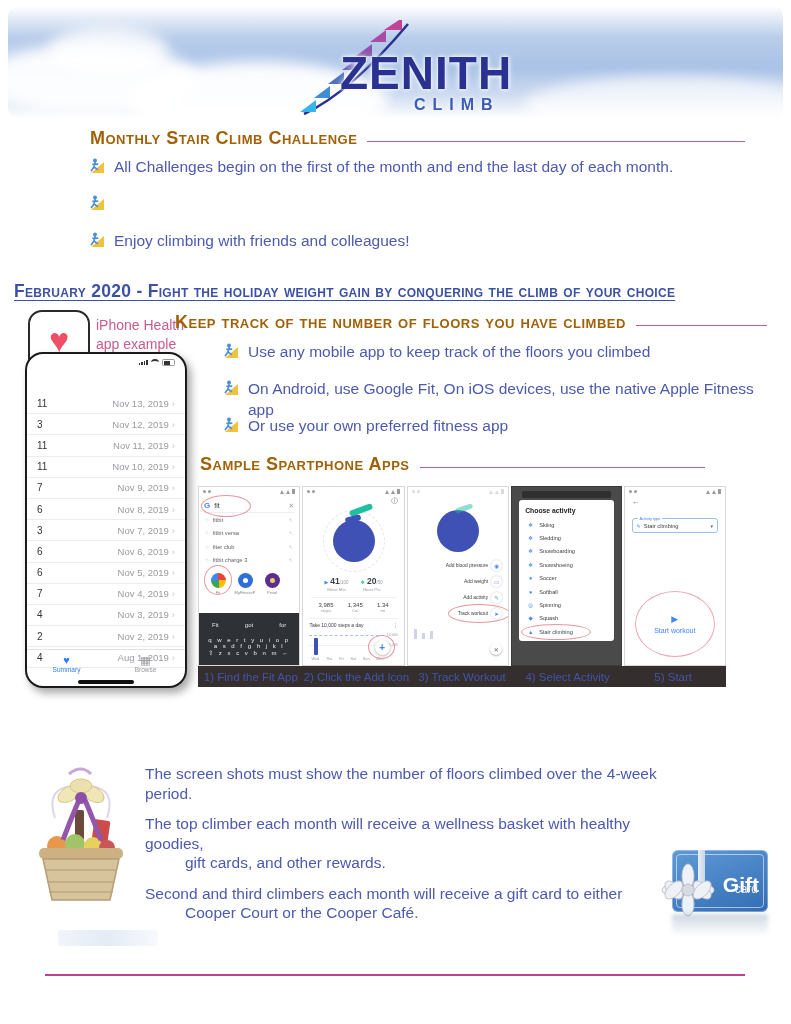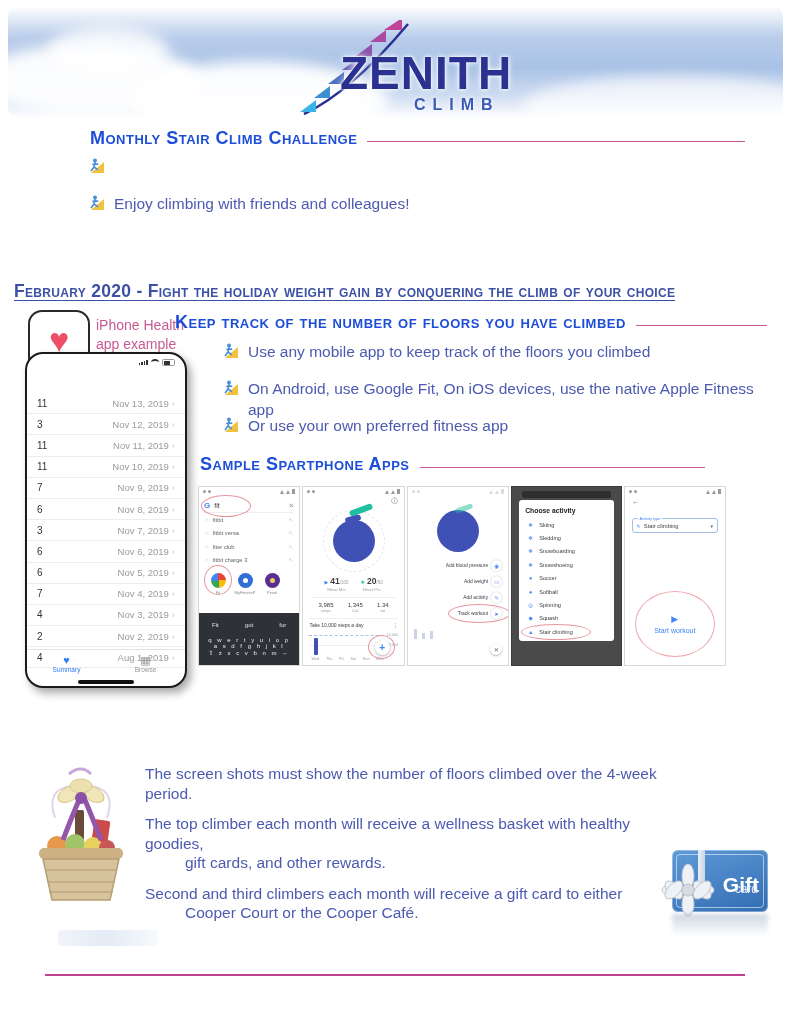--- a/index.html
+++ b/index.html
@@ -15,21 +15,21 @@
   .c3{left:40px;top:20px;width:120px;height:50px;opacity:.8;}
   .c4{right:-40px;top:70px;width:300px;height:60px;opacity:.7;}
   .logo{position:absolute;left:288px;top:14px;width:240px;height:96px;}
   .logo-title{position:absolute;left:44px;top:26px;font-size:46px;font-weight:bold;color:#2b3190;
        letter-spacing:1px;text-shadow:0 0 6px #fff,0 0 3px #fff;}
   .logo-sub{position:absolute;left:118px;top:76px;font-size:16px;font-weight:bold;color:#3b5bb5;
        letter-spacing:7px;text-shadow:0 0 4px #fff;}
   .stairs{position:absolute;left:0;top:0;}
 
   
-  .pink-h{position:absolute;display:flex;align-items:center;color:#1d4ed8;font-weight:bold;
+  .pink-h{position:absolute;display:flex;align-items:center;color:#a16207;font-weight:bold;
           font-variant:small-caps;letter-spacing:.5px;font-size:18px;}
   .pink-h .rule{flex:1;border-top:1.6px solid #c75b93;margin-left:10px;margin-top:6px;}
   .blue-h{position:absolute;color:#3c51a5;font-weight:bold;font-variant:small-caps;font-size:17.5px;
           letter-spacing:.3px;text-decoration:underline;text-underline-offset:3px;}
   .rewards-h{position:absolute;display:flex;align-items:center;color:#c75b93;font-size:17px;
           letter-spacing:1px;font-weight:500;}
   .rewards-h .rule{flex:1;border-top:1.4px solid #c75b93;margin-left:8px;margin-top:4px;}
 
   
   .bullets{position:absolute;}
@@ -226,20 +226,28 @@
       <div class="logo-sub">CLIMB</div>
     </div>
   </div>
 
   <div class="pink-h" style="left:90px;top:128px;width:655px;">
     <span>Monthly Stair Climb Challenge</span>
       <span class="rule"></span>
   </div>
   <div class="bullets" style="left:88px;top:156px;width:660px;">
 
+  <div class="bullet-row">
+      <svg class="climb-icon" viewBox="0 0 18 18">
+        <polygon points="3,16 16,16 16,5" fill="#f2c23f"></polygon>
+        <circle cx="7" cy="3.4" r="2" fill="#4a90d9"></circle>
+        <path d="M7,5.4 L6,10 M6,10 L3.4,13.6 M6,10 L9.4,12.4 M5,7.4 L9.6,7.2" stroke="#4a90d9" stroke-width="1.7" fill="none" stroke-linecap="round"></path>
+      </svg>
+      <span class="b-txt">All Challenges begin on the first of the month and end the last day of each month.</span>
+    </div>
       <div class="bullet-row">
       <svg class="climb-icon" viewBox="0 0 18 18">
         <polygon points="3,16 16,16 16,5" fill="#f2c23f"></polygon>
         <circle cx="7" cy="3.4" r="2" fill="#4a90d9"></circle>
         <path d="M7,5.4 L6,10 M6,10 L3.4,13.6 M6,10 L9.4,12.4 M5,7.4 L9.6,7.2" stroke="#4a90d9" stroke-width="1.7" fill="none" stroke-linecap="round"></path>
       </svg>
     </div>
       <div class="bullet-row">
       <svg class="climb-icon" viewBox="0 0 18 18">
         <polygon points="3,16 16,16 16,5" fill="#f2c23f"></polygon>
@@ -642,20 +650,28 @@
         <span class="fval">Stair climbing</span>
         <span class="car">▾</span>
       </div>
       <div class="start-wrap">
         <span class="play">▶</span>
         <span class="st">Start workout</span>
       </div>
     </div>
   </div>
 
+  <div class="captions">
+
+  <span>1) Find the Fit App</span>
+      <span>2) Click the Add Icon</span>
+      <span>3) Track Workout</span>
+      <span>4) Select Activity</span>
+      <span>5) Start</span>
+    </div>
 
 
   <svg class="basket" width="112" height="148" viewBox="0 0 112 148">
     <path d="M30,60 Q20,30 48,28 M82,60 Q92,30 64,28" stroke="#ddd6e8" stroke-width="2" fill="none"></path>
     <rect x="68" y="62" width="16" height="22" rx="2" fill="#cc4b4b" transform="rotate(8 76 73)"></rect>
     <rect x="50" y="52" width="9" height="30" rx="2" fill="#6a4a3a"></rect>
     <circle cx="32" cy="88" r="10" fill="#e8984a"></circle>
     <circle cx="50" cy="86" r="10" fill="#a2c468"></circle>
     <circle cx="68" cy="88" r="9" fill="#e8d05e"></circle>
     <circle cx="82" cy="90" r="8" fill="#c85858"></circle>

